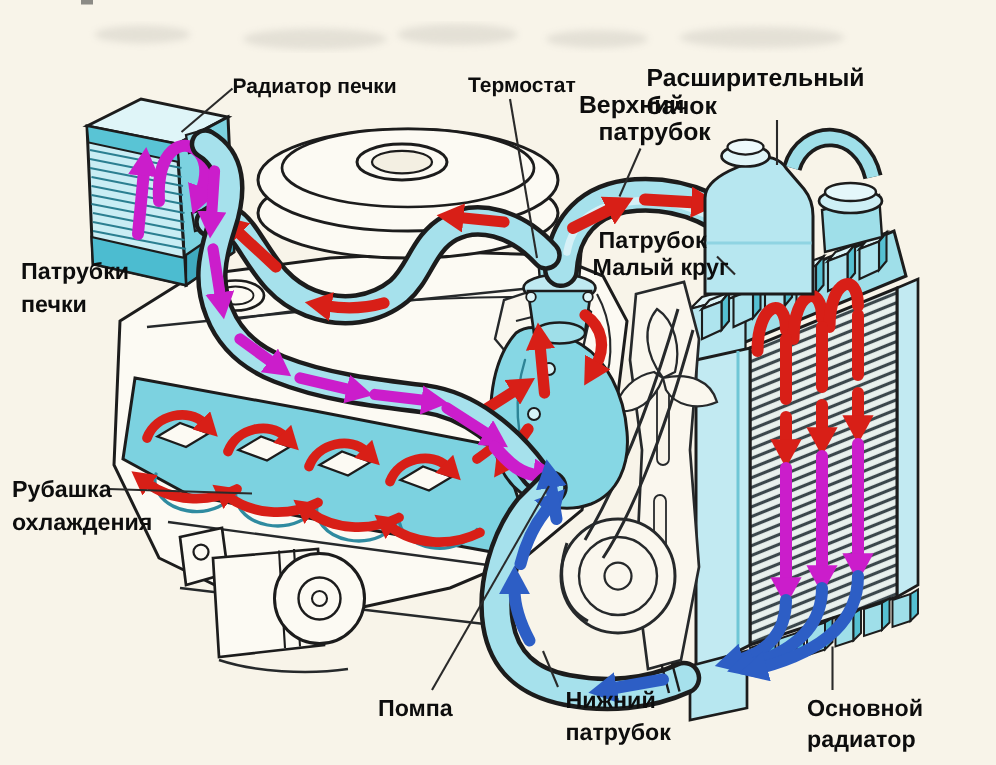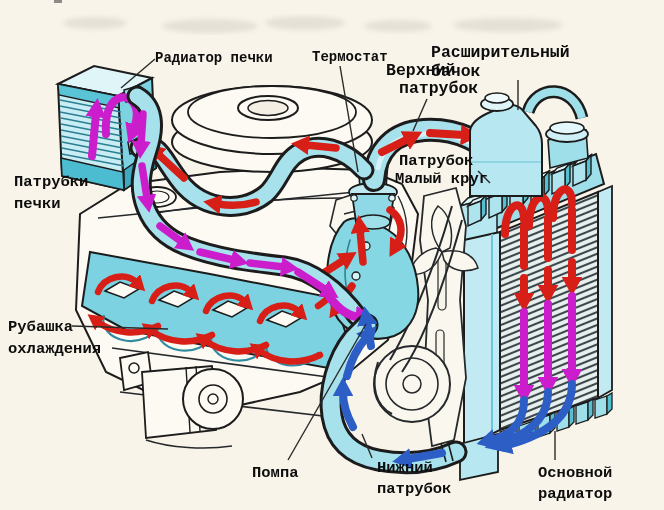--- a/index.html
+++ b/index.html
@@ -1,17 +1,17 @@
 <!DOCTYPE html>
 <html style="--bg: #f8f4e9; --hot: #d81f17; --warm: #cb1dcb; --cold: #2d5ec5; --outline: #1c1c1c; --label: #0d0d0d; --coolant_light: #c9edf4; --coolant_mid: #9fdfe9; --coolant_deep: #7cd2e0; --coolant_dark: #48b9ce; --metal: #fcfaf3;"><head>
 <meta charset="utf-8">
 <style>
   html,body{margin:0;padding:0}
   .stage{position:relative;width:664px;height:510px;background:var(--bg,#f8f4e9);overflow:hidden;
-         font-family:Liberation Mono, monospace}
+         font-family:Liberation Sans, sans-serif}
   svg{position:absolute;left:0;top:0;display:block}
   .arr{fill:none;stroke-linecap:round}
   .a-hot{stroke:var(--hot,#d81f17)}
   .a-warm{stroke:var(--warm,#cb1dcb)}
   .a-cold{stroke:var(--cold,#2d5ec5)}
   .head-hot{fill:var(--hot,#d81f17)}
   .head-warm{fill:var(--warm,#cb1dcb)}
   .head-cold{fill:var(--cold,#2d5ec5)}
   .lbl{font-weight:700;fill:var(--label,#0d0d0d);font-size:14px}
   .lbl-md{font-size:15.5px}

